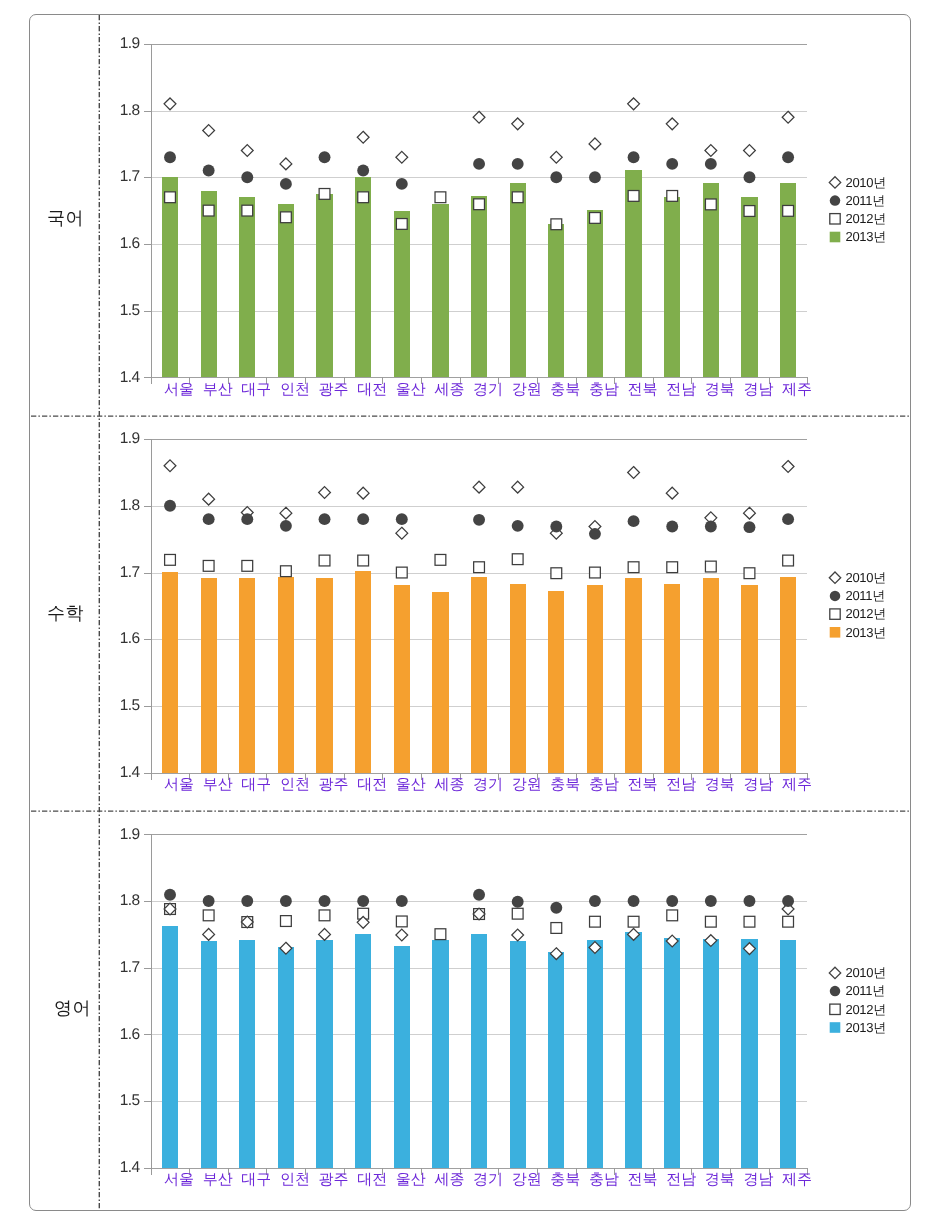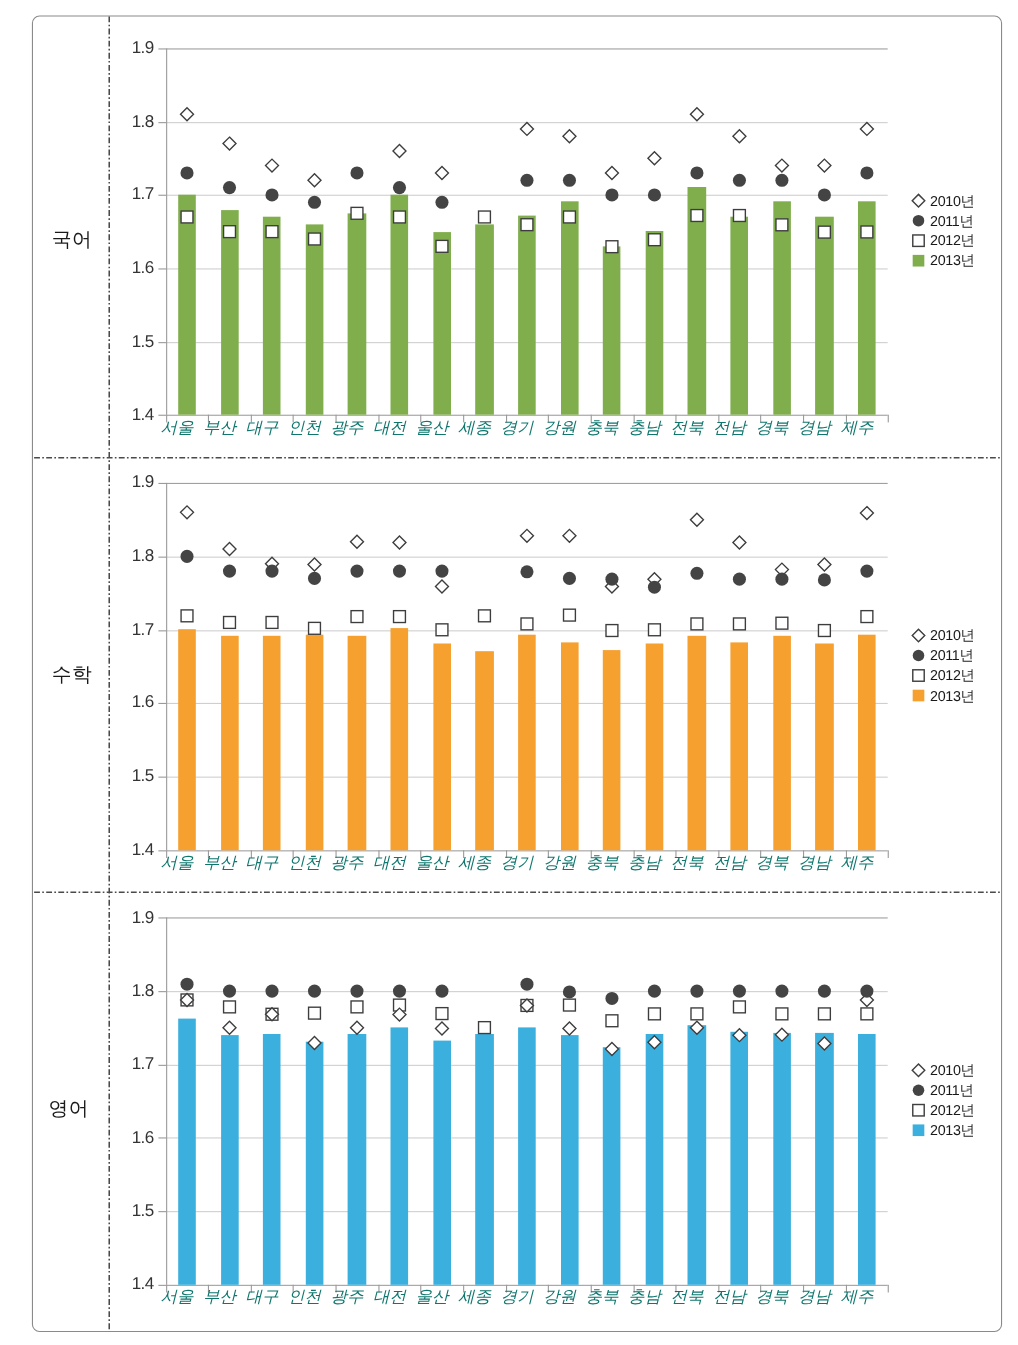--- a/index.html
+++ b/index.html
@@ -5,21 +5,21 @@
 <style>
   html,body{margin:0;padding:0;background:#ffffff;}
   body{width:925px;height:1223px;font-family:"Liberation Sans",sans-serif;-webkit-font-smoothing:antialiased;text-rendering:geometricPrecision;}
   #root{position:relative;width:925px;height:1223px;overflow:hidden;background:#fff;}
   .frame{position:absolute;left:28.8px;top:13.8px;width:882px;height:1197.5px;border:1.7px solid #8a8a8a;border-radius:7px;box-sizing:border-box;}
   .rowlabel{position:absolute;font-size:18px;color:#1a1a1a;text-align:center;letter-spacing:0.5px;filter:opacity(99.9%);}
   .grid{position:absolute;height:0;border-top:1px solid #cfcfcf;}
   .axisv{position:absolute;width:0;border-left:1px solid #9a9a9a;}
   .tickm{position:absolute;width:0;border-left:1px solid #9a9a9a;}
   .ytick{position:absolute;font-size:15.5px;color:#333;text-align:right;white-space:nowrap;letter-spacing:-0.55px;filter:opacity(99.9%);}
-  .xtick{position:absolute;font-size:15px;color:#0f766e;text-align:left;white-space:nowrap;filter:opacity(99.9%);font-style:italic;}
+  .xtick{position:absolute;font-size:15px;color:#6d28d9;text-align:right;white-space:nowrap;filter:opacity(99.9%);}
   .bar{position:absolute;}
   .lgtext{position:absolute;font-size:13px;color:#1a1a1a;white-space:nowrap;letter-spacing:-0.3px;line-height:16px;filter:opacity(99.9%);}
 </style>
 </head>
 <body>
 
 <div id="root">
     <div class="frame"></div>
     <svg width="925" height="1223" style="position: absolute; left: 0px; top: 0px; pointer-events: none;">
       <line x1="99.3" y1="15" x2="99.3" y2="1210" stroke="#4a4a4a" stroke-width="1.4" stroke-dasharray="5.3 2.1 1.5 2.1"></line>
@@ -289,21 +289,21 @@
         <circle cx="835" cy="595.9000000000001" r="5.25" fill="#444"></circle>
         <rect x="829.8" y="608.9" width="10.4" height="10.4" fill="#fff" stroke="#404040" stroke-width="1.3"></rect>
         <rect x="829.7" y="627.0000000000001" width="10.6" height="10.6" fill="#f5a02f"></rect>
       </svg>
       <div class="lgtext" style="position: absolute; left: 845.5px; top: 569.9px;">2010년</div>
       <div class="lgtext" style="position: absolute; left: 845.5px; top: 588.1px;">2011년</div>
       <div class="lgtext" style="position: absolute; left: 845.5px; top: 606.3px;">2012년</div>
       <div class="lgtext" style="position: absolute; left: 845.5px; top: 624.5px;">2013년</div>
     </div>
     <div style="position: absolute; left: 0px; top: 0px; width: 925px; height: 1223px;">
-      <div class="rowlabel" style="position: absolute; left: 28px; top: 997px; width: 69px; line-height: 22px;">영어</div>
+      <div class="rowlabel" style="position: absolute; left: 38px; top: 997px; width: 69px; line-height: 22px;">영어</div>
       <div class="grid" style="position: absolute; left: 150.6px; top: 1167.9px; width: 656.7px; border-top-color: rgb(160, 160, 160);"></div>
       <div class="ytick" style="position: absolute; left: 101.6px; top: 1160.1px; width: 38px; line-height: 16px;">1.4</div>
       <div class="tickm" style="position: absolute; left: 143.6px; top: 1167.9px; height: 0px; width: 7px; border-left: none; border-top: 1px solid rgb(154, 154, 154);"></div>
       <div class="grid" style="position: absolute; left: 150.6px; top: 1101.18px; width: 656.7px;"></div>
       <div class="ytick" style="position: absolute; left: 101.6px; top: 1093.38px; width: 38px; line-height: 16px;">1.5</div>
       <div class="tickm" style="position: absolute; left: 143.6px; top: 1101.18px; height: 0px; width: 7px; border-left: none; border-top: 1px solid rgb(154, 154, 154);"></div>
       <div class="grid" style="position: absolute; left: 150.6px; top: 1034.46px; width: 656.7px;"></div>
       <div class="ytick" style="position: absolute; left: 101.6px; top: 1026.66px; width: 38px; line-height: 16px;">1.6</div>
       <div class="tickm" style="position: absolute; left: 143.6px; top: 1034.46px; height: 0px; width: 7px; border-left: none; border-top: 1px solid rgb(154, 154, 154);"></div>
       <div class="grid" style="position: absolute; left: 150.6px; top: 967.74px; width: 656.7px;"></div>

